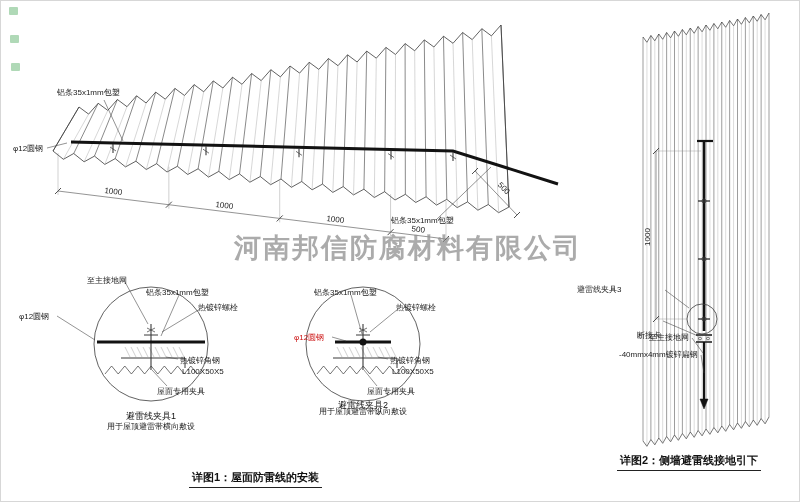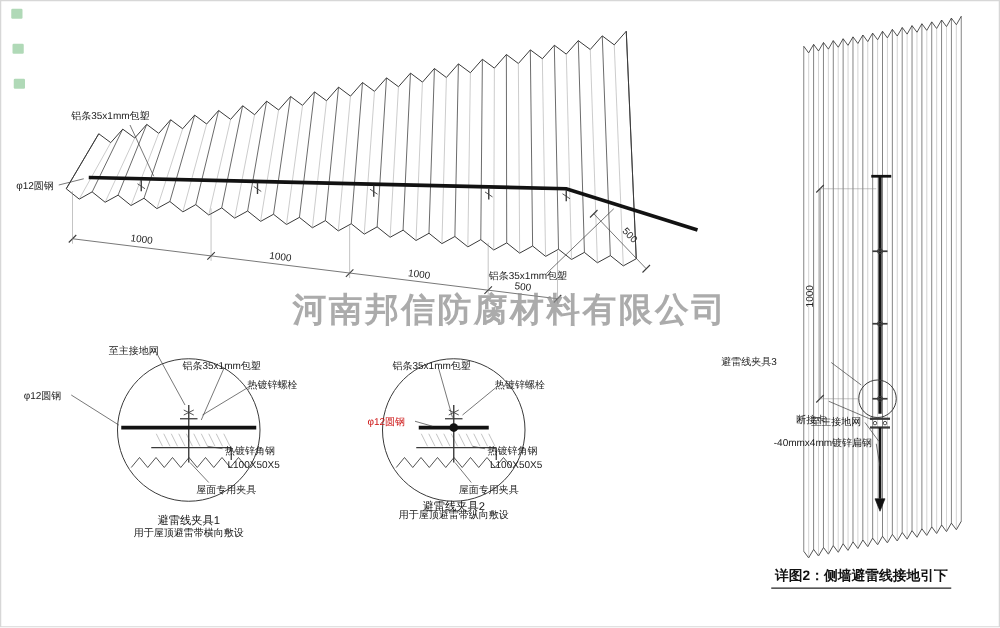--- a/index.html
+++ b/index.html
@@ -258,15 +258,16 @@
   <div class="ctitle" style="left:312px;top:398px;width:100px">避雷线夹具2</div>
   <div class="csub" style="left:292px;top:405px;width:140px">用于屋顶避雷带纵向敷设</div>
 
   <div class="lbl" style="left:576px;top:284px">避雷线夹具3</div>
   <div class="lbl" style="left:636px;top:330px">断接卡</div>
   <div class="lbl" style="left:648px;top:332px">至主接地网</div>
   <div class="lbl" style="left:618px;top:349px">-40mmx4mm镀锌扁钢</div>
 
   <div class="watermark">河南邦信防腐材料有限公司</div>
 
+  <div class="caption" style="left:188px;top:469px">详图1：屋面防雷线的安装</div>
   <div class="caption" style="left:616px;top:452px">详图2：侧墙避雷线接地引下</div>
 
 </div>
 
 </body></html>

